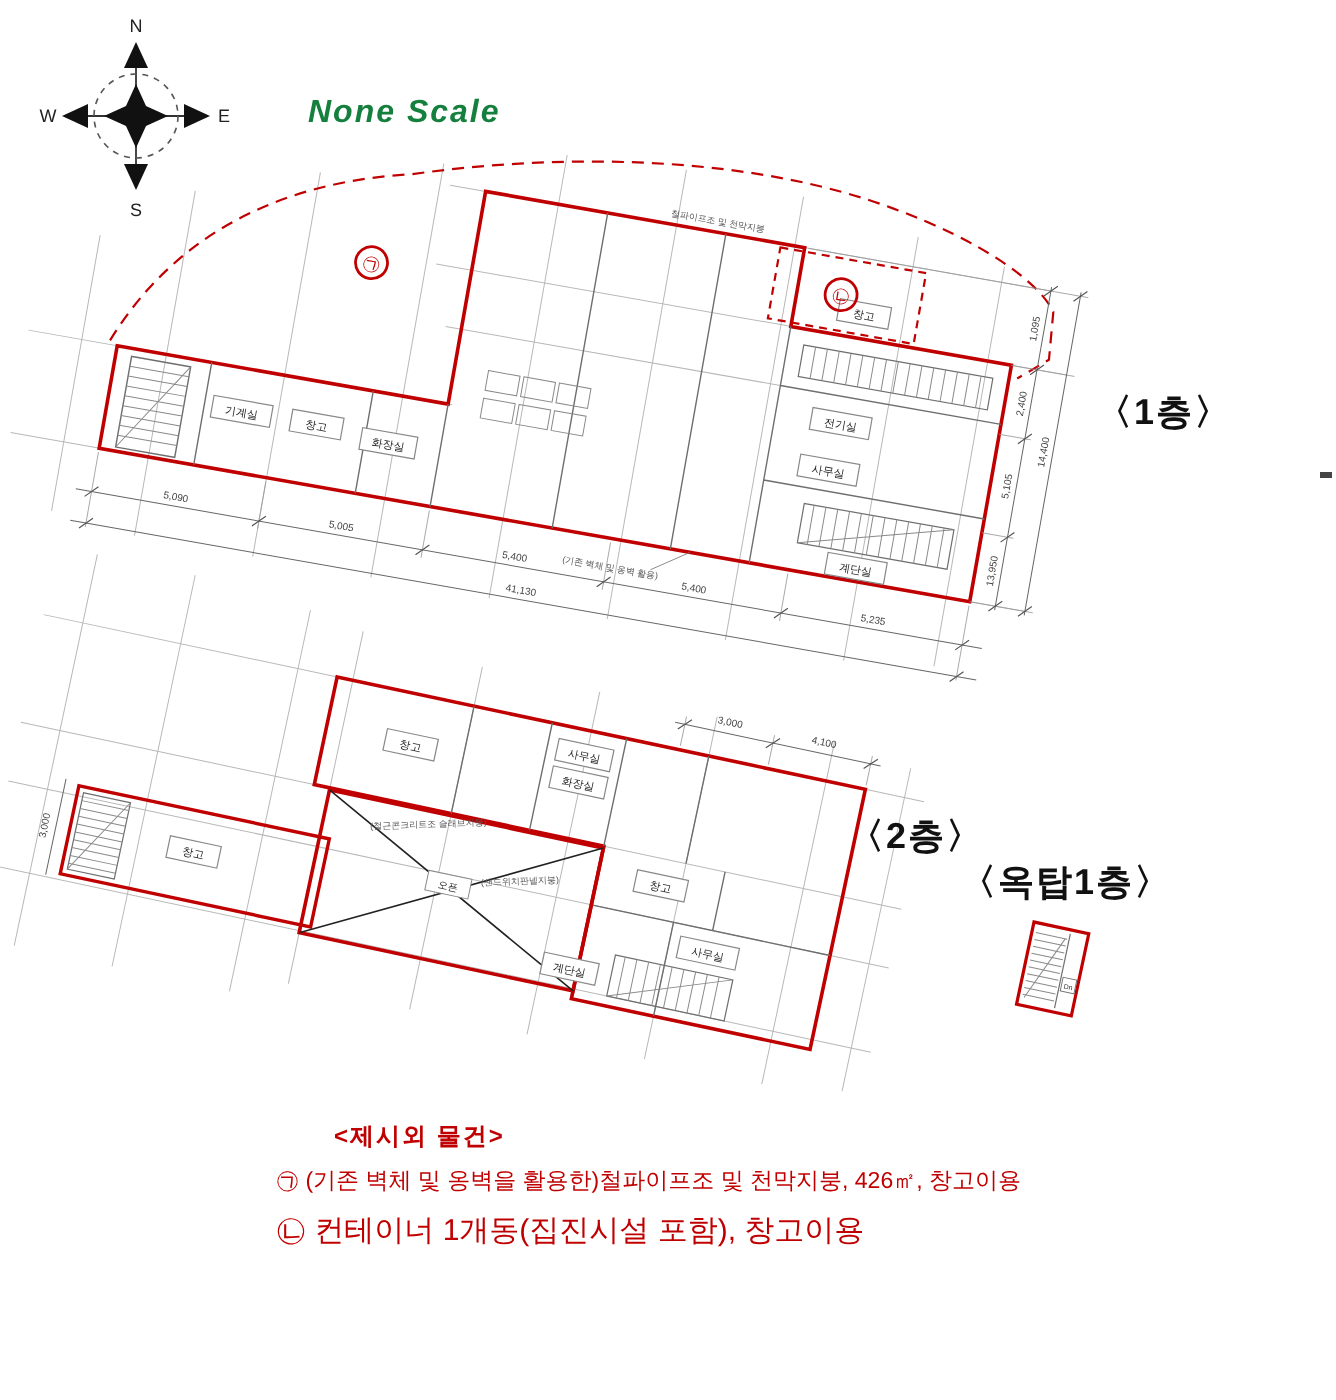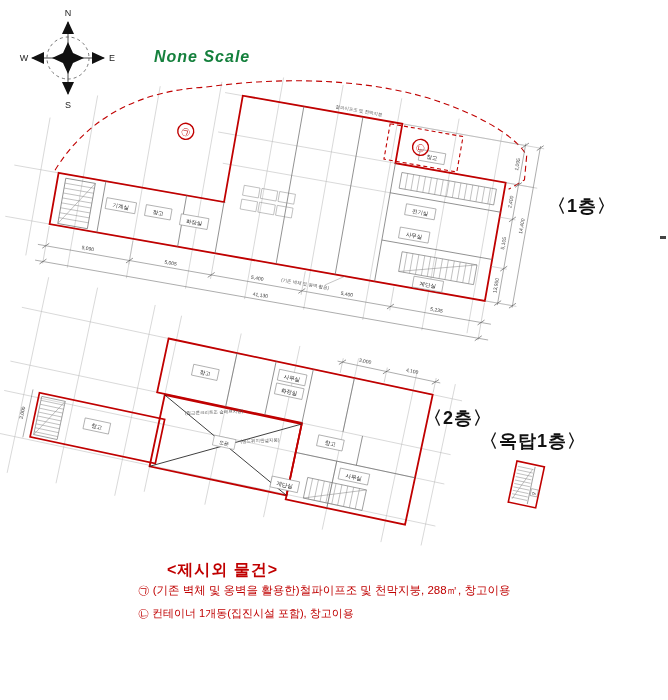--- a/index.html
+++ b/index.html
@@ -1,23 +1,23 @@
 <!DOCTYPE html>
 <html><head>
 <meta charset="utf-8">
 <style>
   html,body{margin:0;padding:0;background:#e8e8e8;}
   .page{position:relative;width:668px;height:700px;background:#ffffff;overflow:hidden;
         font-family:"Liberation Sans",sans-serif;}
   svg{position:absolute;left:0;top:0;}
   svg text{font-family:"Liberation Sans",sans-serif;}
   .notes{position:absolute;left:0;top:0;width:668px;color:#c00000;}
-  .notes .n-title{position:absolute;left:167px;top:560px;font-size:16px;font-weight:bold;letter-spacing:1px;}
+  .notes .n-title{position:absolute;left:167px;top:560px;font-size:12px;font-weight:bold;letter-spacing:1px;}
   .notes .n-line1{position:absolute;left:138px;top:583px;font-size:11.5px;}
-  .notes .n-line2{position:absolute;left:138px;top:606px;font-size:11px;}
+  .notes .n-line2{position:absolute;left:138px;top:606px;font-size:15px;}
   .scale-title{position:absolute;left:127px;top:48px;font-size:16px;font-weight:bold;font-style:italic;color:#15803d;letter-spacing:1px;margin-left:27px;}
   .plan-title{position:absolute;color:#111;font-size:18px;font-weight:600;letter-spacing:1px;}
   .t-f1{left:548px;top:194px;}
   .t-f2{left:424px;top:406px;}
   .t-roof{left:480px;top:429px;}
 </style>
 </head>
 <body>
 
 <div class="page">
@@ -207,17 +207,17 @@
   <rect x="660" y="236" width="6" height="3" fill="#444"></rect>
 </svg>
 
 <div class="scale-title">None Scale</div>
 <div class="plan-title t-f1">〈1층〉</div>
 <div class="plan-title t-f2">〈2층〉</div>
 <div class="plan-title t-roof">〈옥탑1층〉</div>
 
 <div class="notes">
   <div class="n-title">&lt;제시외 물건&gt;</div>
-  <div class="n-line1">㉠ (기존 벽체 및 옹벽을 활용한)철파이프조 및 천막지붕, 288㎡, 창고이용</div>
+  <div class="n-line1">㉠ (기존 벽체 및 옹벽을 활용한)철파이프조 및 천막지붕, 426㎡, 창고이용</div>
   <div class="n-line2">㉡ 컨테이너 1개동(집진시설 포함), 창고이용</div>
 </div>
 
 </div>
 
 </body></html>

